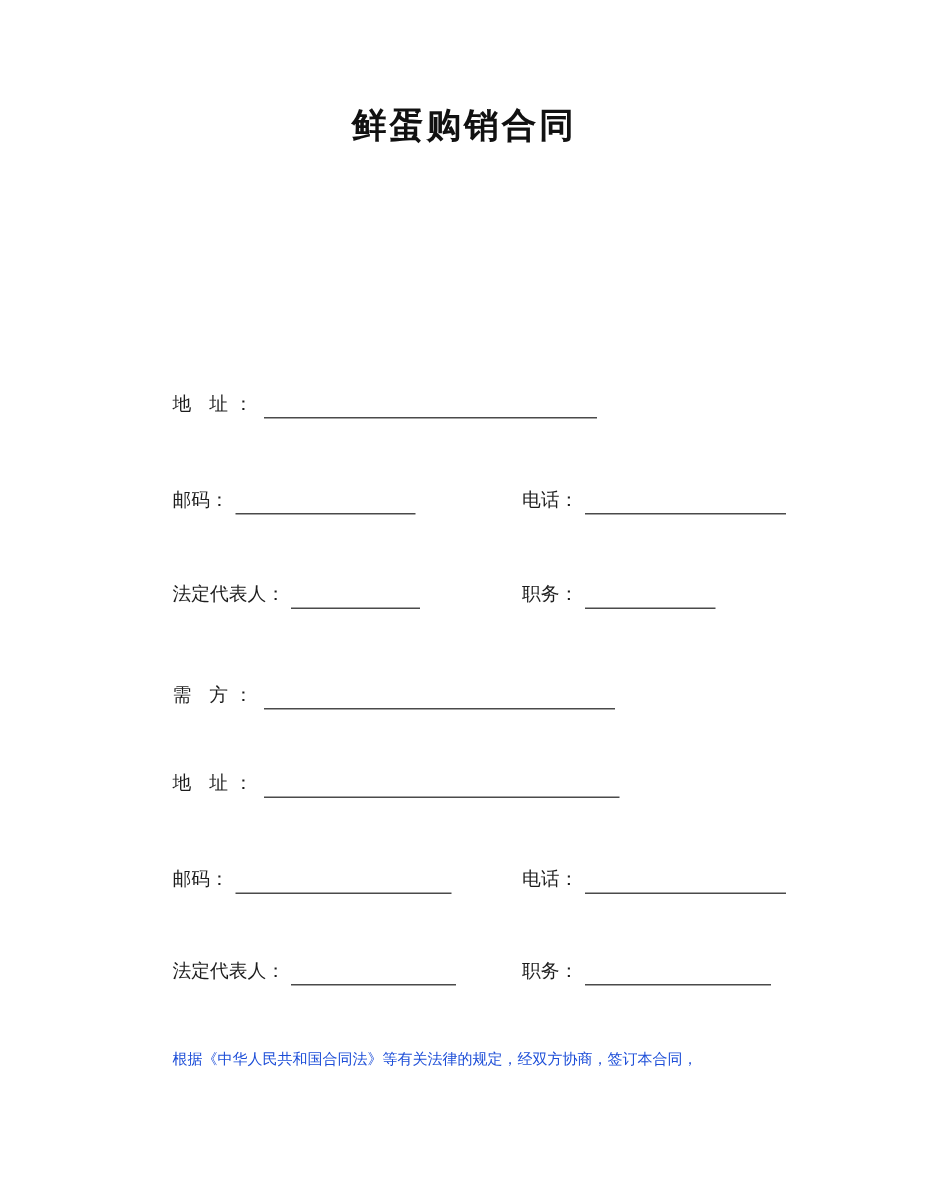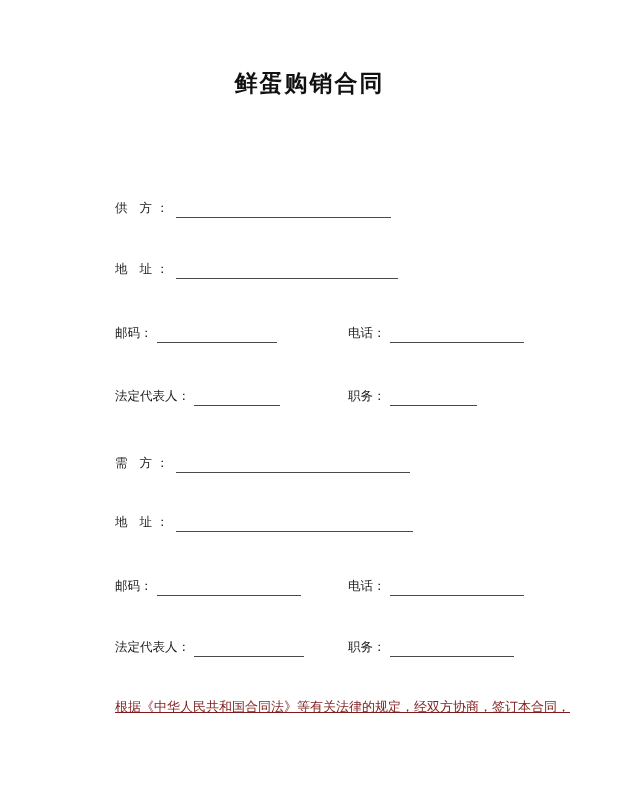--- a/index.html
+++ b/index.html
@@ -72,40 +72,33 @@
     margin-left: 4px;
     vertical-align: bottom;
   }
 
   
   .closing-para {
     position: absolute;
     left: 115px;
     top: 697px;
     width: 440px;
-    font-size: 13px;
+    font-size: 10px;
     line-height: 20px;
-    color: #7f1d1d;
+    color: #1d4ed8;
     white-space: nowrap;
-    text-decoration: underline;
   }
 </style>
 </head>
 <body>
 
 <div class="page">
 
   <div class="doc-title">鲜蛋购销合同</div>
 
-  <div class="form-row" style="top:196px;">
-    <div class="field" style="left:115px;">
-      <span class="field-label spaced">供 方：</span>
-      <span class="blank-line" style="width:215px;"></span>
-    </div>
-  </div>
 
   <div class="form-row" style="top:257px;">
     <div class="field" style="left:115px;">
       <span class="field-label spaced">地 址：</span>
       <span class="blank-line" style="width:222px;"></span>
     </div>
   </div>
 
   <div class="form-row" style="top:321px;">
     <div class="field" style="left:115px;">

